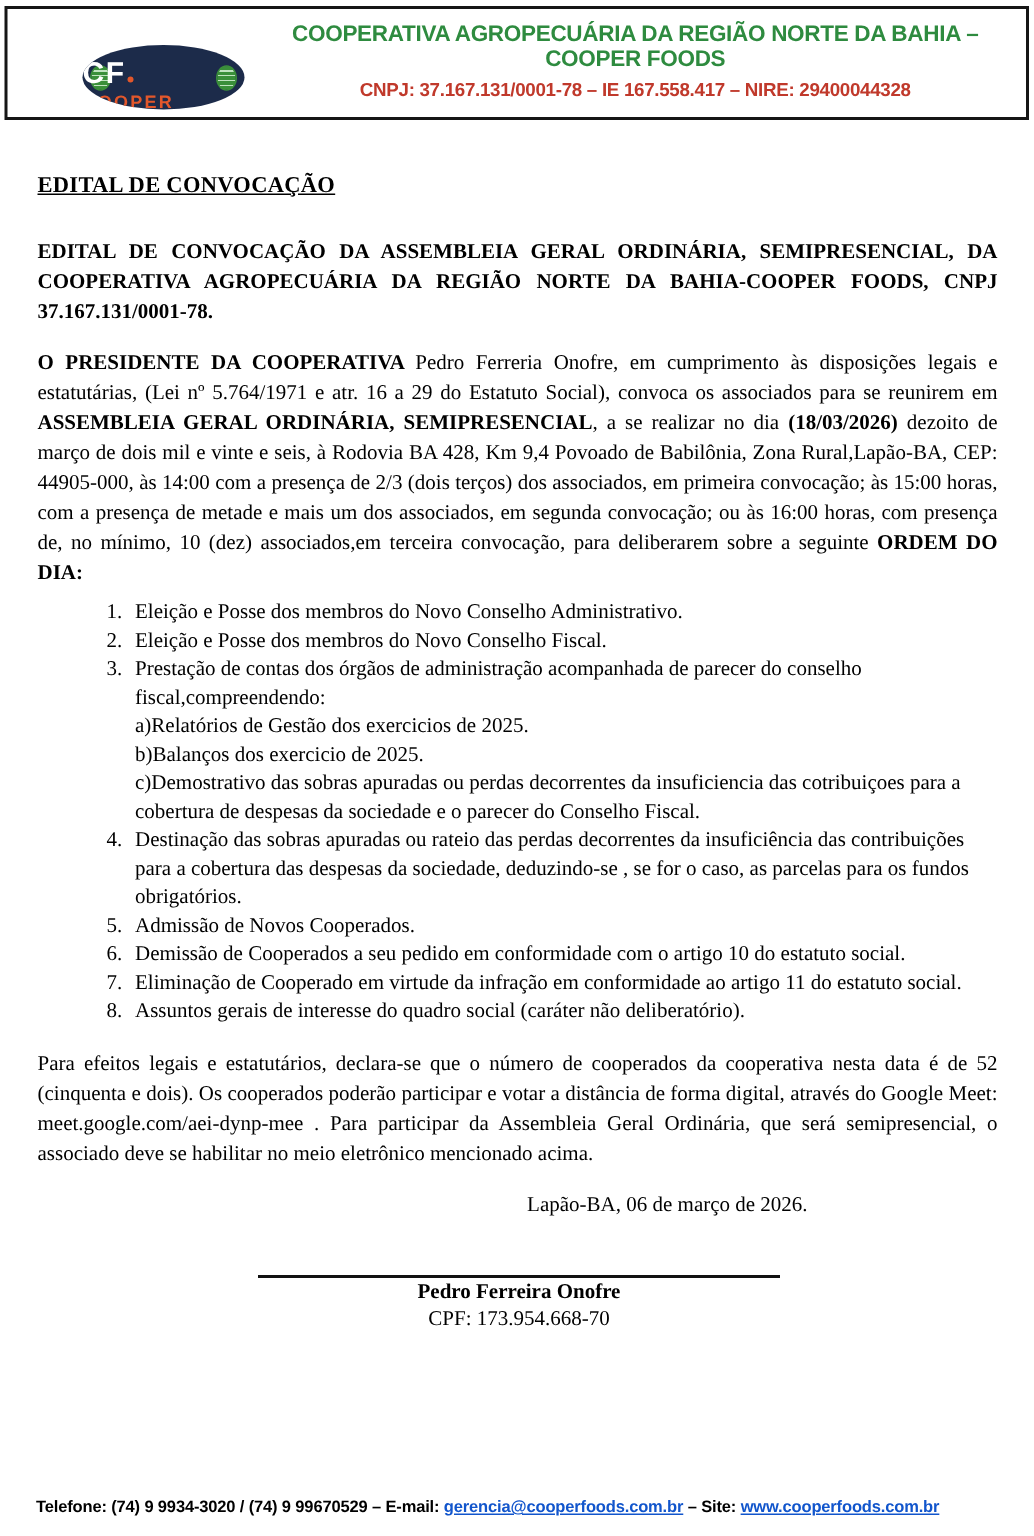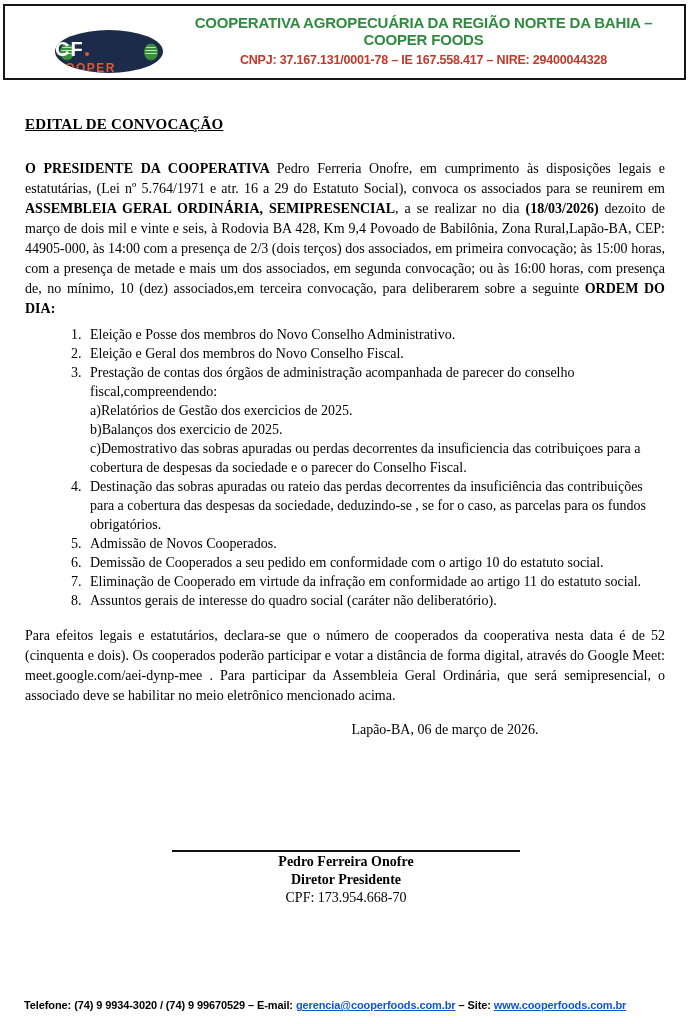--- a/index.html
+++ b/index.html
@@ -101,43 +101,43 @@
   </div>
   <div class="header-text">
     <div class="org-name">COOPERATIVA AGROPECUÁRIA DA REGIÃO NORTE DA BAHIA – COOPER FOODS</div>
     <div class="reg-line">CNPJ: 37.167.131/0001-78 – IE 167.558.417 – NIRE: 29400044328</div>
   </div>
 </div>
 
 <div class="content">
   <div class="doc-title">EDITAL DE CONVOCAÇÃO</div>
 
+  <p class="intro-para">EDITAL DE CONVOCAÇÃO DA ASSEMBLEIA GERAL ORDINÁRIA, SEMIPRESENCIAL, DA COOPERATIVA AGROPECUÁRIA DA REGIÃO NORTE DA BAHIA-COOPER FOODS, CNPJ 37.167.131/0001-78.</p>
 
   <p class="main-para"><span style="font-weight: bold;">O PRESIDENTE DA COOPERATIVA </span><span>Pedro Ferreria Onofre, em cumprimento às disposições legais e estatutárias, (Lei nº 5.764/1971 e atr. 16 a 29 do Estatuto Social), convoca os associados para se reunirem em </span><span style="font-weight: bold;">ASSEMBLEIA GERAL ORDINÁRIA, SEMIPRESENCIAL</span><span>, a se realizar no dia </span><span style="font-weight: bold;">(18/03/2026)</span><span> dezoito de março de dois mil e vinte e seis, à Rodovia BA 428, Km 9,4 Povoado de Babilônia, Zona Rural,Lapão-BA, CEP: 44905-000, às 14:00 com a presença de 2/3 (dois terços) dos  associados,  em primeira convocação; às 15:00 horas, com a presença de metade e  mais um dos associados, em segunda convocação; ou às 16:00 horas, com presença de, no mínimo, 10 (dez) associados,em terceira convocação, para deliberarem sobre a seguinte </span><span style="font-weight: bold;">ORDEM DO DIA:</span></p>
 
   <ol class="agenda">
       <li>Eleição e Posse dos membros do Novo Conselho Administrativo.</li>
-      <li>Eleição e Geral dos membros do Novo Conselho Fiscal.</li>
+      <li>Eleição e Posse dos membros do Novo Conselho Fiscal.</li>
       <li>Prestação de contas dos órgãos de administração acompanhada de parecer do conselho fiscal,compreendendo:
 a)Relatórios de Gestão dos exercicios de 2025.
 b)Balanços dos exercicio de 2025.
 c)Demostrativo das sobras apuradas ou perdas decorrentes da insuficiencia das cotribuiçoes para a cobertura de despesas da sociedade e o parecer do Conselho Fiscal.</li>
       <li>Destinação das sobras apuradas ou rateio das perdas decorrentes da insuficiência das contribuições para a cobertura das despesas da sociedade, deduzindo-se , se for o caso, as parcelas para os fundos obrigatórios.</li>
       <li>Admissão de Novos Cooperados.</li>
       <li>Demissão de Cooperados a seu pedido em conformidade com o artigo 10 do estatuto social.</li>
       <li>Eliminação de Cooperado em virtude da infração em conformidade ao artigo 11 do estatuto social.</li>
       <li>Assuntos gerais de interesse do quadro social (caráter não deliberatório).</li>
     </ol>
 
   <p class="closing-para">Para efeitos legais e estatutários, declara-se que o número de cooperados da cooperativa nesta data é de 52 (cinquenta e dois). Os cooperados poderão participar e votar a distância de forma digital, através do Google Meet: meet.google.com/aei-dynp-mee . Para participar da Assembleia Geral Ordinária, que será semipresencial, o associado deve se habilitar no meio eletrônico mencionado acima.</p>
 
   <div class="date-line">Lapão-BA, 06 de março de 2026.</div>
 </div>
 
 <div class="signature-block">
   <div class="sig-name">Pedro Ferreira Onofre</div>
-  <div class="sig-role">Diretor Presidente</div>
   <div class="sig-cpf">CPF: 173.954.668-70</div>
 </div>
 
 <div class="footer">
   <span>Telefone: (74) 9 9934-3020 / (74) 9 99670529 – E-mail: </span><a>gerencia@cooperfoods.com.br</a><span> – Site: </span><a>www.cooperfoods.com.br</a>
 </div>
 
 </body></html>

